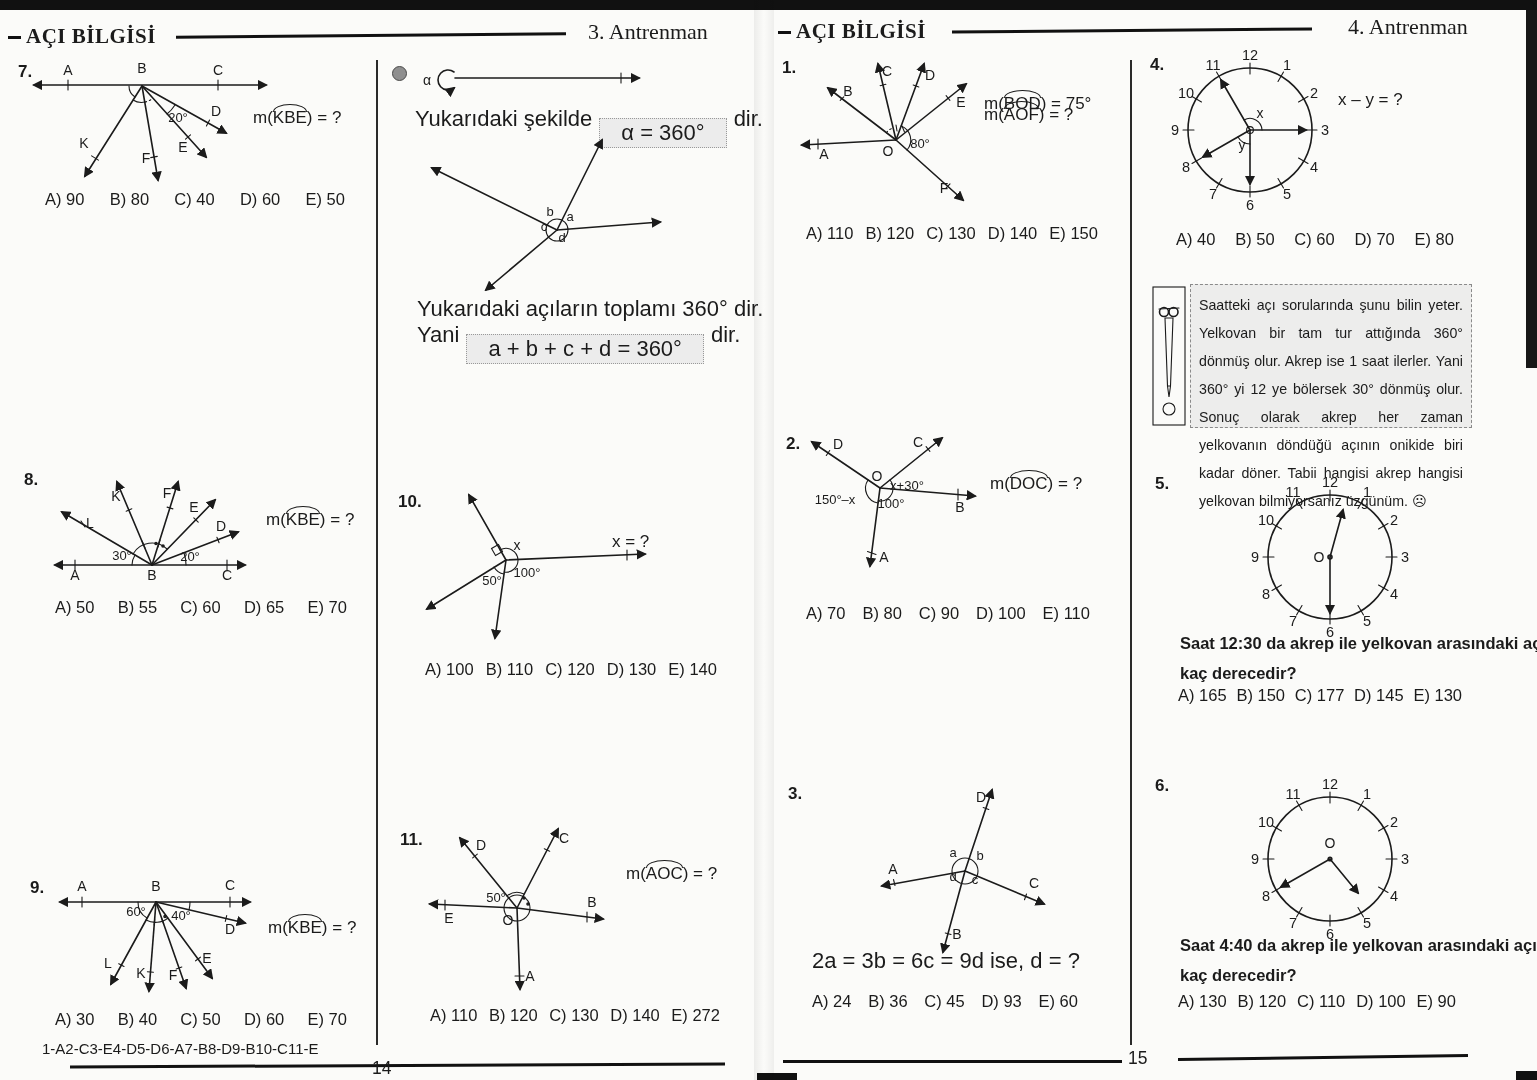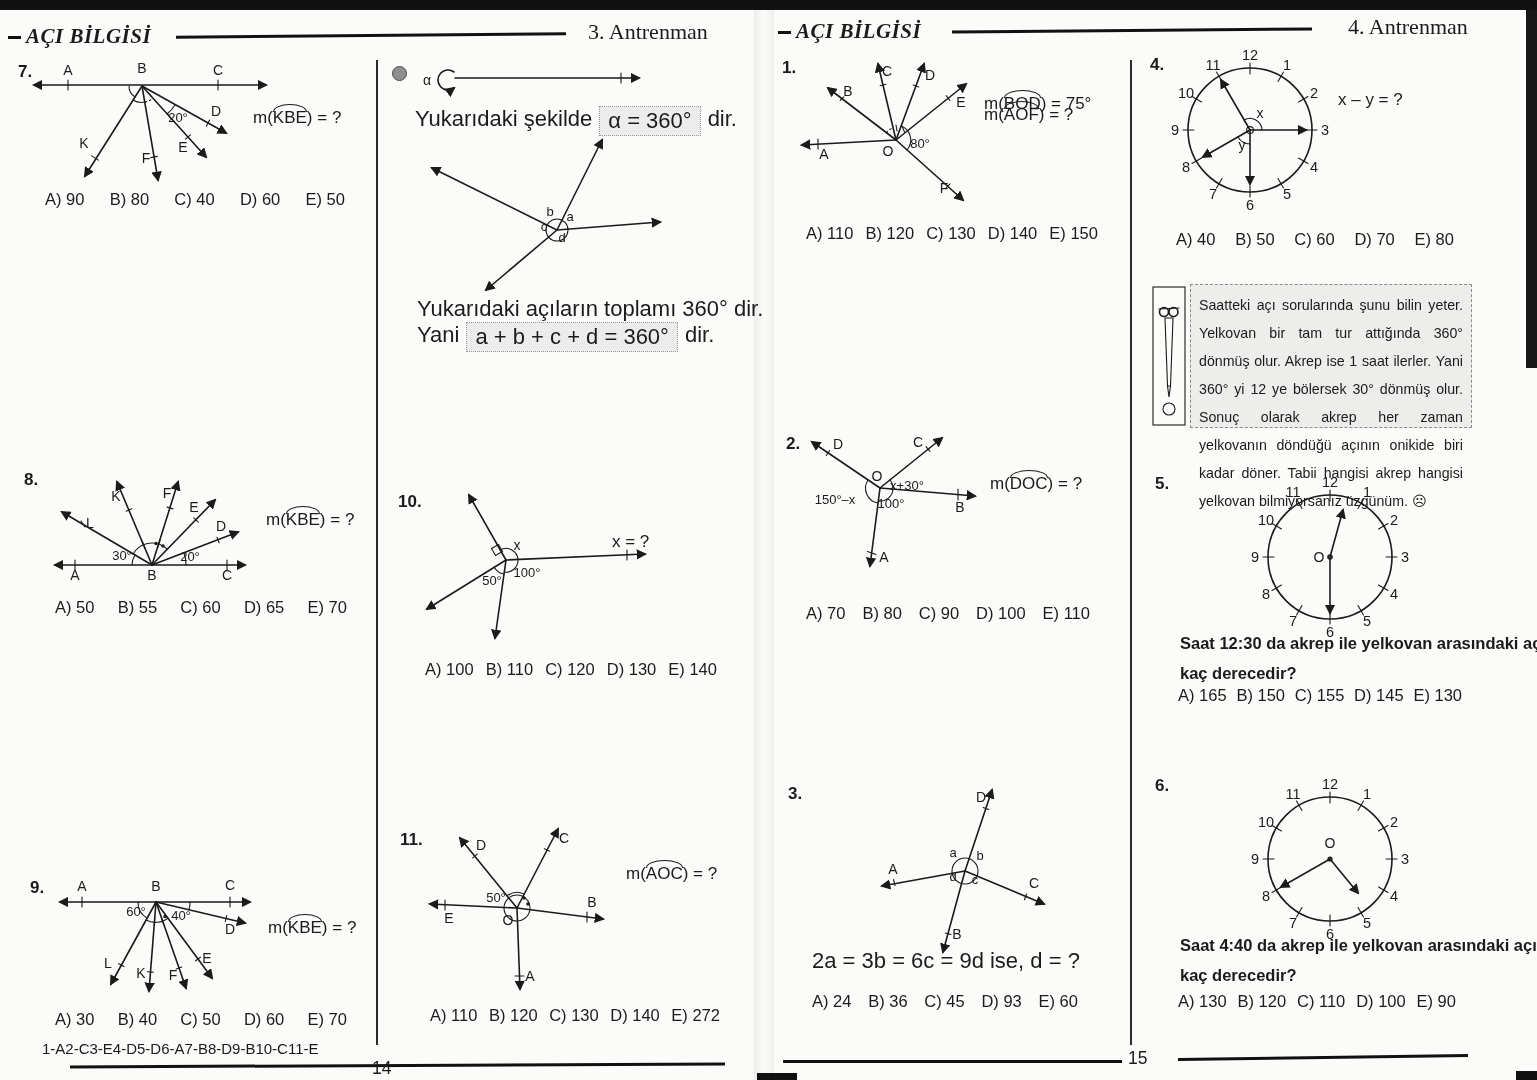--- a/index.html
+++ b/index.html
@@ -5,27 +5,27 @@
   html,body{margin:0;padding:0}
   body{width:1537px;height:1080px;position:relative;overflow:hidden;
        background:#fbfbf9;color:#1b1b1b;font-family:"Liberation Sans",sans-serif;}
   .bar{position:absolute;background:#111}
   .pnum{position:absolute;font-weight:bold;font-size:17px}
   .opts{position:absolute;display:flex;justify-content:space-between;font-size:16.5px;white-space:nowrap}
   .formula{position:absolute;font-size:17px;white-space:nowrap}
   .hat{position:relative;display:inline-block}
   .hat::before{content:'';position:absolute;left:0;right:0;top:-4px;height:7px;
       border:1.3px solid #1b1b1b;border-bottom:none;border-radius:50% 50% 0 0/100% 100% 0 0}
-  .hdr-title{position:absolute;font-family:"Liberation Serif",serif;font-style:italic;font-weight:bold;font-size:21px;letter-spacing:.5px}
+  .hdr-title{position:absolute;font-family:"Liberation Serif",serif;font-weight:bold;font-size:21px;letter-spacing:.5px}
   .hdr-tr{position:absolute;font-family:"Liberation Serif",serif;font-size:22px}
   .rule{position:absolute;background:#111;height:2.6px}
   .divider{position:absolute;background:#2a2a2a;width:1.8px}
   .key{position:absolute;display:flex;justify-content:flex-start;font-size:15px}
   .pageno{position:absolute;font-size:17.5px}
-  .boxval{background:#ececec;border:1px dotted #999;padding:1px 8px;margin:0 7px;display:inline-block}
+  .boxval{background:#ececec;border:1px dotted #999;padding:1px 21px;margin:12px 7px;display:inline-block}
   .exline{position:absolute;font-size:22px;display:flex;white-space:nowrap}
   .qbold{position:absolute;font-size:16.5px;font-weight:bold;white-space:nowrap}
   .infotext{position:absolute;left:1190px;top:284px;width:264px;height:130px;
       background:#ededec;border:1px dashed #8a8a8a;padding:6px 8px;
       font-size:14.2px;line-height:28px;text-align:justify}
   .infoicon{position:absolute;left:1152px;top:286px}
   .dot{position:absolute;width:13px;height:13px;border-radius:50%;background:#8f8f8f;border:1.5px solid #4a4a4a}
   .gutter{position:absolute;left:754px;top:0;width:20px;height:1080px;
       background:linear-gradient(90deg,rgba(0,0,0,.06),rgba(0,0,0,0) 50%,rgba(0,0,0,.05))}
   svg.fig{position:absolute;overflow:visible}
@@ -409,21 +409,21 @@
   <text class="dial" x="12" y="87" text-anchor="middle" dominant-baseline="central">9</text>
   <text class="dial" x="23" y="50" text-anchor="middle" dominant-baseline="central">10</text>
   <text class="dial" x="50" y="22" text-anchor="middle" dominant-baseline="central">11</text>
   <text x="76" y="92" text-anchor="middle">O</text>
 </svg>
 <div class="qbold" style="left:1180px;top:634px">Saat 12:30 da akrep ile yelkovan arasındaki açı</div>
 <div class="qbold" style="left:1180px;top:664px">kaç derecedir?</div>
 <div class="opts" style="left:1178px;top:686px;width:284px">
     <span>A) 165</span>
     <span>B) 150</span>
-    <span>C) 155</span>
+    <span>C) 177</span>
     <span>D) 145</span>
     <span>E) 130</span>
   </div>
 
 <div class="pnum" style="left:1155px;top:776px">6.</div>
 <svg class="fig" style="left:1243px;top:772px" width="174" height="174">
   <circle cx="87" cy="87" r="62"></circle>
   <path class="thin" d="M87 31 L87 20 M115 38.5 L120.5 29 M135.5 59 L145 53.5 M143 87 L154 87 M135.5 115 L145 120.5 M115 135.5 L120.5 145 M87 143 L87 154 M59 135.5 L53.5 145 M38.5 115 L29 120.5 M31 87 L20 87 M38.5 59 L29 53.5 M59 38.5 L53.5 29"></path>
   <path d="M87 87 L38 115" marker-end="url(#ar)"></path>
   <path d="M87 87 L115 121" marker-end="url(#ar)"></path>

